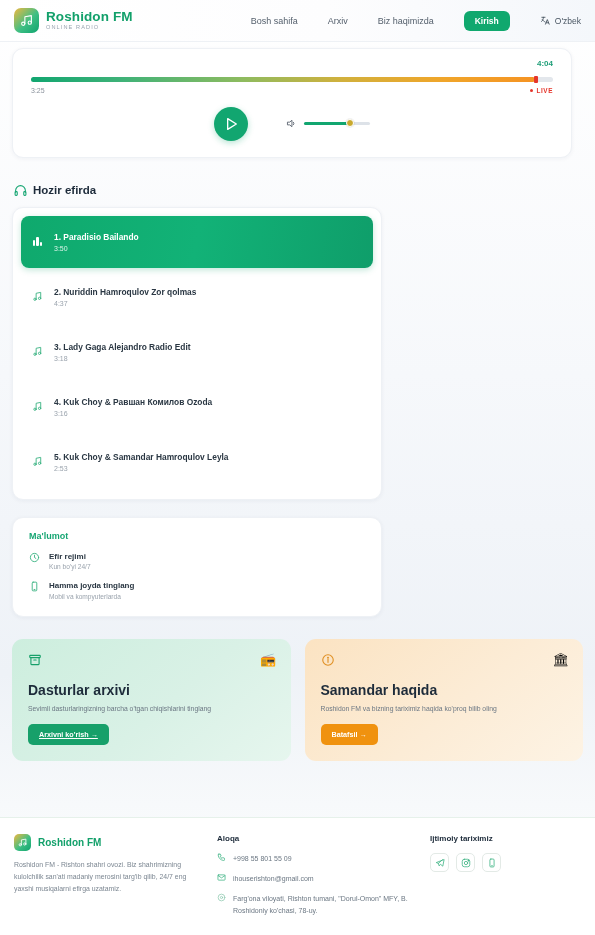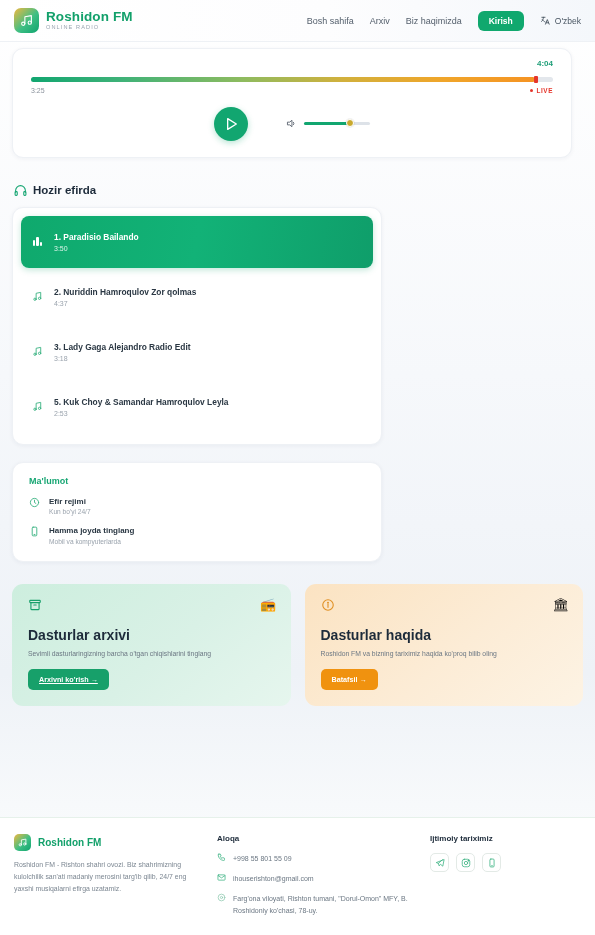--- a/index.html
+++ b/index.html
@@ -31,21 +31,21 @@
     display: flex; align-items: center; justify-content: center;
     color: #fff;
   }
   .brand-text { line-height: 1.05; }
   .brand-name {
     font-size: 13.5px; font-weight: bold; color: #12a06a; letter-spacing: .1px;
   }
   .brand-sub {
     font-size: 5.6px; color: #9aa5b1; letter-spacing: 1.1px; margin-top: 1px;
   }
-  .nav { margin-left: auto; display: flex; align-items: center; gap: 16px; }
+  .nav { margin-left: auto; display: flex; align-items: center; gap: 30px; }
   .nav-link { font-size: 9px; color: #55606d; white-space: nowrap; }
   .btn-login {
     background: #10a86e; color: #fff; font-size: 8.5px; font-weight: bold;
     padding: 5px 11px; border-radius: 6px; border: none;
   }
   .lang { display: flex; align-items: center; gap: 4px; font-size: 8.5px; color: #4a5663; }
 
   
   .content { padding: 0 12px; }
 
@@ -324,20 +324,33 @@
       </div>
       <div class="track">
         <div class="track-icon">
           <svg width="11" height="11" viewBox="0 0 24 24" fill="none" stroke="#3cb383" stroke-width="2" stroke-linecap="round" stroke-linejoin="round">
               <path d="M9 18V5l10-2v13"></path>
               <circle cx="6.5" cy="18" r="2.5"></circle>
               <circle cx="16.5" cy="16" r="2.5"></circle>
             </svg>
         </div>
         <div>
+          <div class="track-title">4. Kuk Choy &amp; Равшан Комилов Ozoda</div>
+          <div class="track-dur">3:16</div>
+        </div>
+      </div>
+      <div class="track">
+        <div class="track-icon">
+          <svg width="11" height="11" viewBox="0 0 24 24" fill="none" stroke="#3cb383" stroke-width="2" stroke-linecap="round" stroke-linejoin="round">
+              <path d="M9 18V5l10-2v13"></path>
+              <circle cx="6.5" cy="18" r="2.5"></circle>
+              <circle cx="16.5" cy="16" r="2.5"></circle>
+            </svg>
+        </div>
+        <div>
           <div class="track-title">5. Kuk Choy &amp; Samandar Hamroqulov Leyla</div>
           <div class="track-dur">2:53</div>
         </div>
       </div>
     </div>
 
     <div class="info-card">
       <div class="info-title">Ma'lumot</div>
       <div class="info-row">
         <span class="ic">
@@ -381,21 +394,21 @@
       </div>
       <div class="promo orange">
         <span class="ic">
           <svg width="14" height="14" viewBox="0 0 24 24" fill="none" stroke="#e09024" stroke-width="1.9" stroke-linecap="round" stroke-linejoin="round">
               <circle cx="12" cy="12" r="9"></circle>
               <path d="M12 11v5"></path>
               <circle cx="12" cy="8" r=".7" fill="#e09024"></circle>
             </svg>
         </span>
         <span class="promo-emoji">🏛</span>
-        <div class="promo-title">Dasturlar haqida</div>
+        <div class="promo-title">Samandar haqida</div>
         <div class="promo-desc">Roshidon FM va bizning tariximiz haqida ko'proq bilib oling</div>
         <button class="promo-btn orange">Batafsil →</button>
       </div>
     </div>
 
   </div>
 
   <div class="footer">
     <div class="f-col-brand">
       <div class="f-brand">

